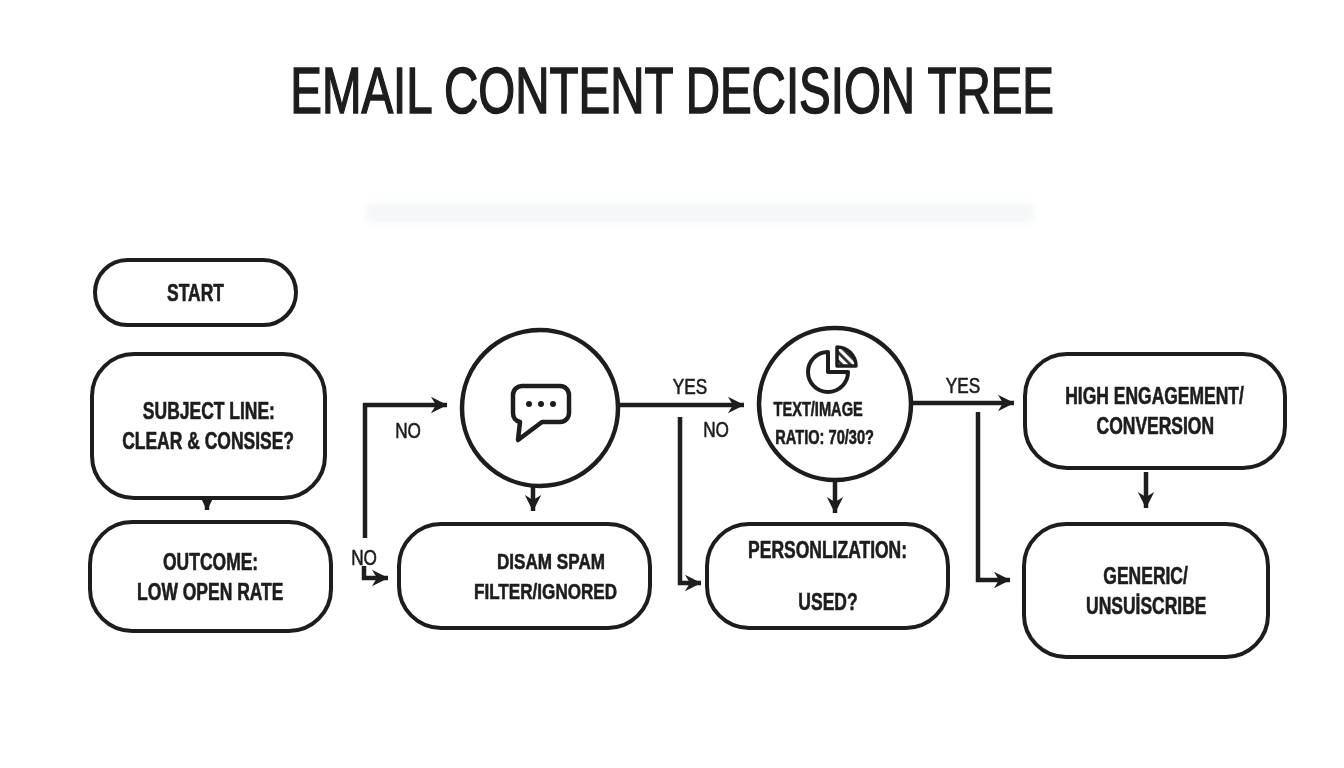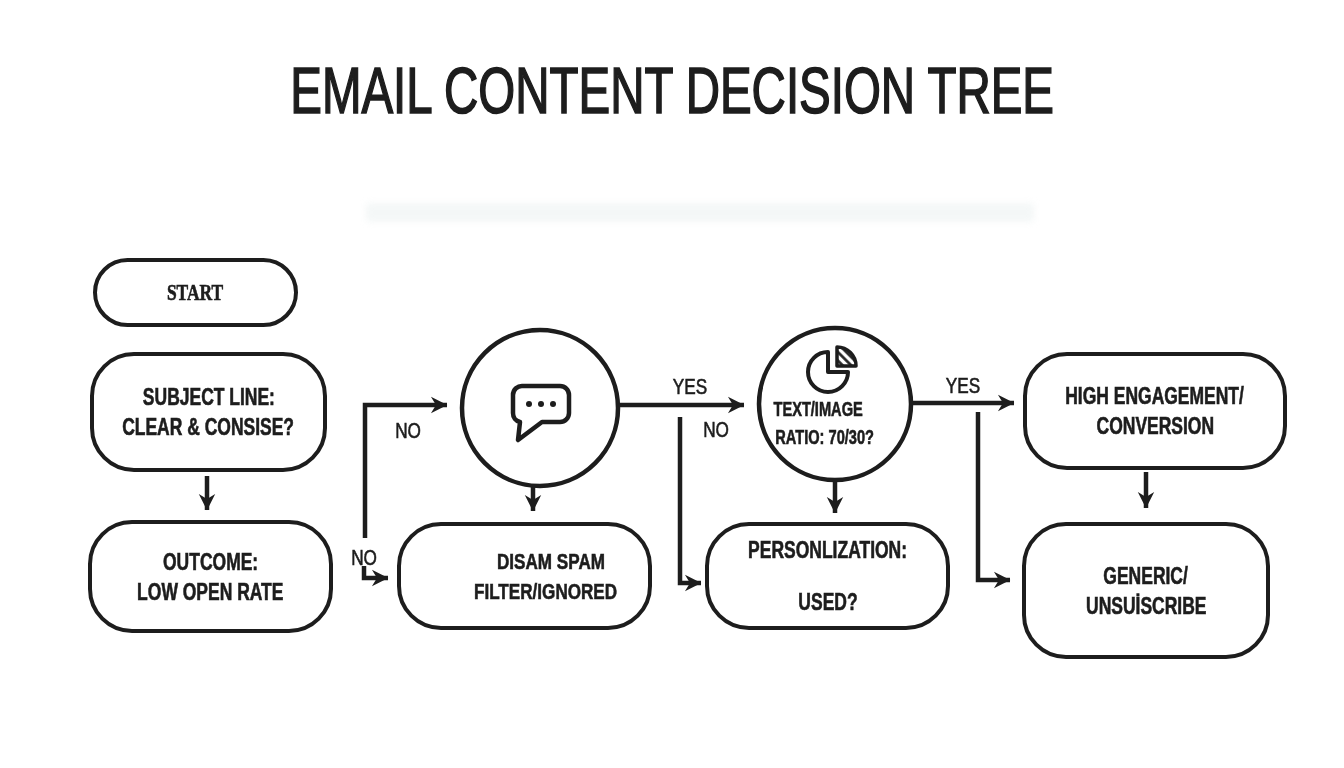--- a/index.html
+++ b/index.html
@@ -15,21 +15,21 @@
   
   .cx{display:inline-block;transform:scaleX(0.73);transform-origin:50% 50%;white-space:nowrap;}
   .cxl{display:inline-block;transform:scaleX(0.76);transform-origin:0 50%;white-space:nowrap;}
   .node{
     position:absolute;border:4px solid #1d1d1d;border-radius:44px;background:#fff;
     display:flex;flex-direction:column;align-items:center;justify-content:center;
     font-weight:700;font-size:23px;line-height:30px;box-sizing:border-box;text-align:center;
     -webkit-text-stroke:0.6px #1d1d1d;
   }
   .node .cx{transform:scaleX(0.76);}
-  .pill{border-radius:36px;font-family:Liberation Serif, serif;}
+  .pill{border-radius:36px;}
   .lbl{
     position:absolute;transform:translate(-50%,-50%);font-weight:400;font-size:22px;
     -webkit-text-stroke:0.6px #1d1d1d;white-space:nowrap;
   }
   .lbl .cx{transform:scaleX(0.78);}
   .icon-text{
     position:absolute;font-weight:700;line-height:30px;-webkit-text-stroke:0.6px #1d1d1d;
   }
   .ghost{
     position:absolute;left:366px;top:203px;width:668px;height:19px;background:#eaf0f0;
@@ -90,21 +90,21 @@
       <circle cx="437" cy="575" r="28.5" stroke-width="4" fill="#ffffff"></circle>
       <circle cx="437" cy="565" r="9.5" stroke-width="4.2"></circle>
       <path d="M419,593 A18,18 0 0 1 455,593" stroke-width="4.2"></path>
     </g>
   </svg>
 
   <div class="node pill" style="left:93px;top:258px;width:205px;height:69px;">
     <span class="cx">START</span>
   </div>
 
-  <div class="node" style="left:90px;top:352px;width:237px;height:120px;">
+  <div class="node" style="left:90px;top:352px;width:237px;height:148px;">
     <span class="cx">SUBJECT LINE:</span>
     <span class="cx">CLEAR &amp; CONSISE?</span>
   </div>
 
   <div class="node" style="left:88px;top:520px;width:245px;height:113px;">
     <span class="cx">OUTCOME:</span>
     <span class="cx">LOW OPEN RATE</span>
   </div>
 
   <div class="node" style="left:397px;top:522px;width:255px;height:108px;"></div>

